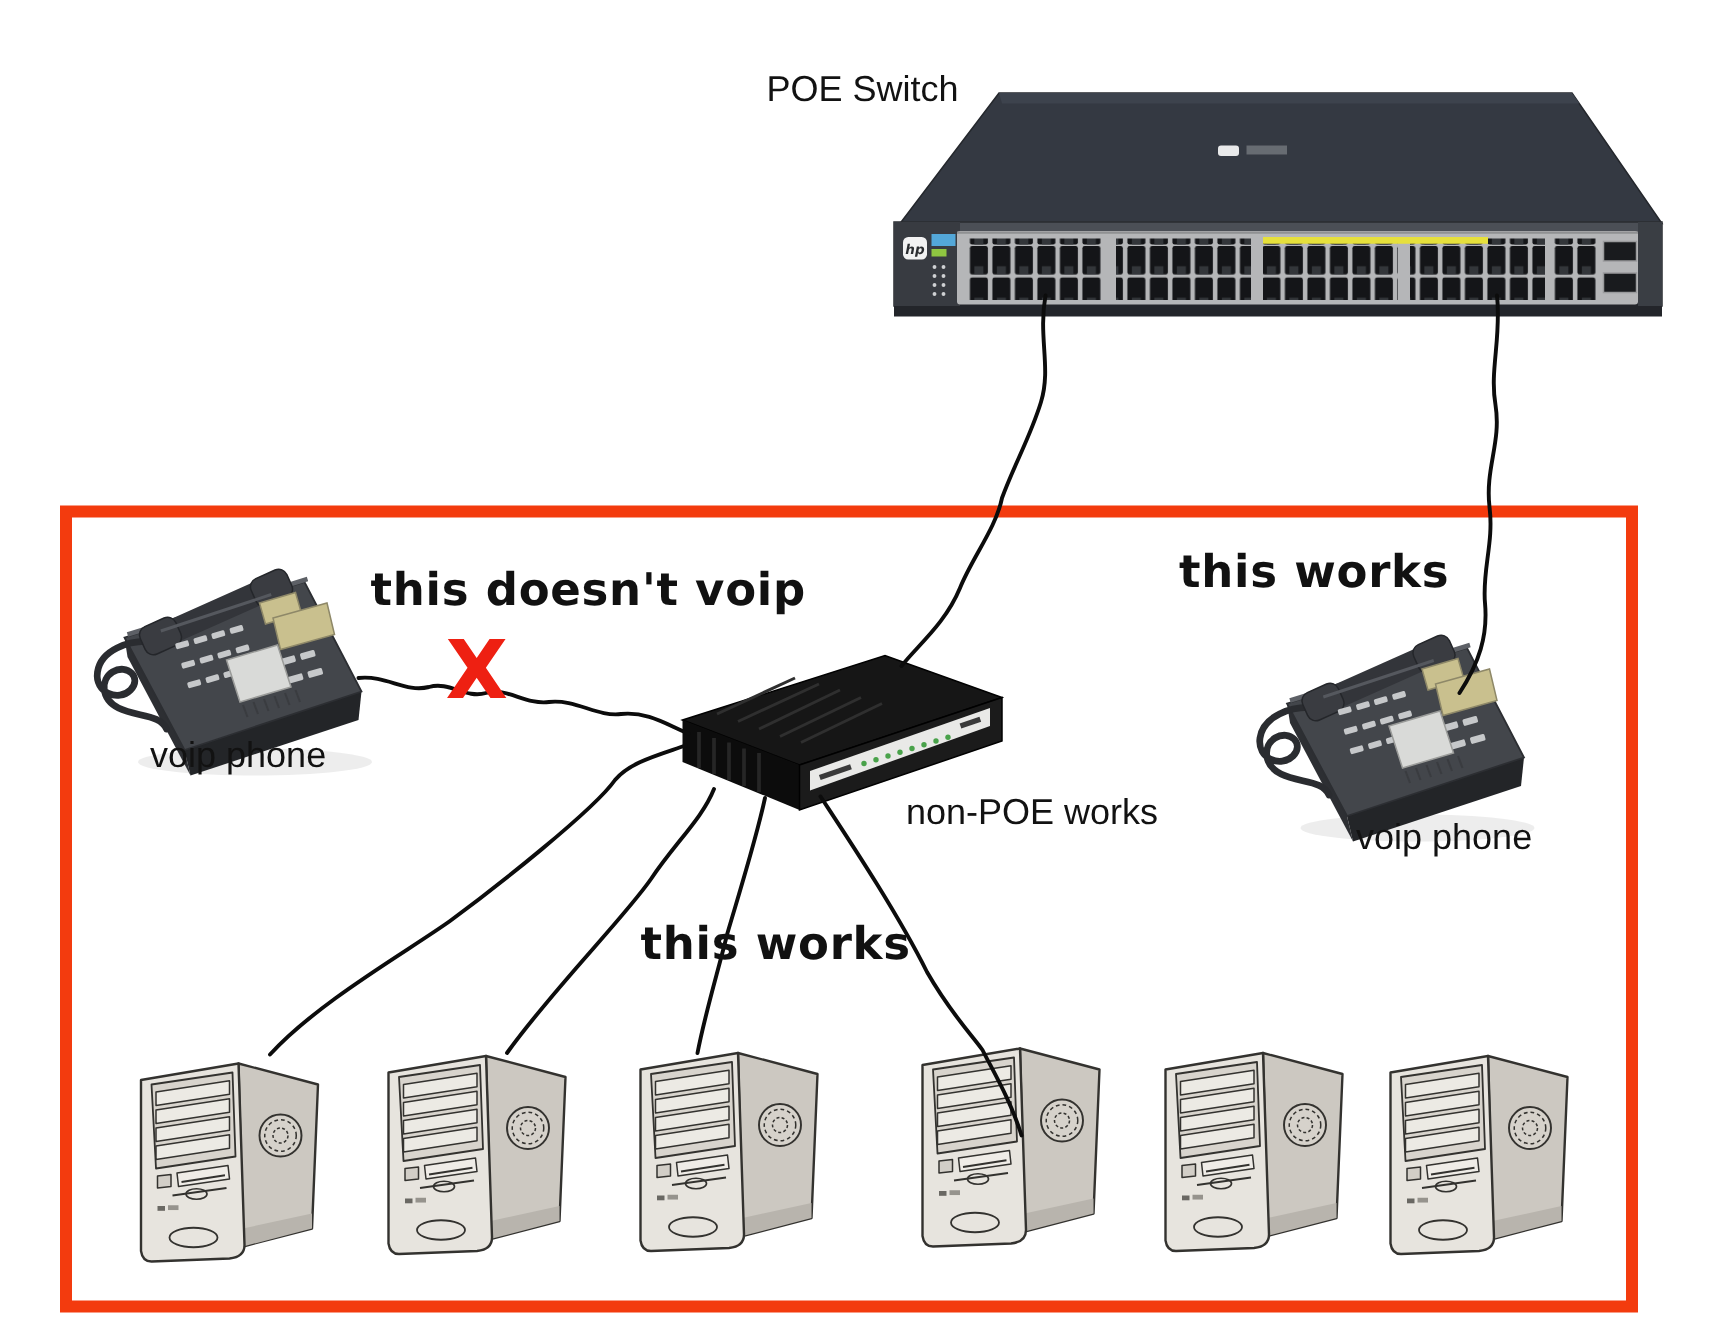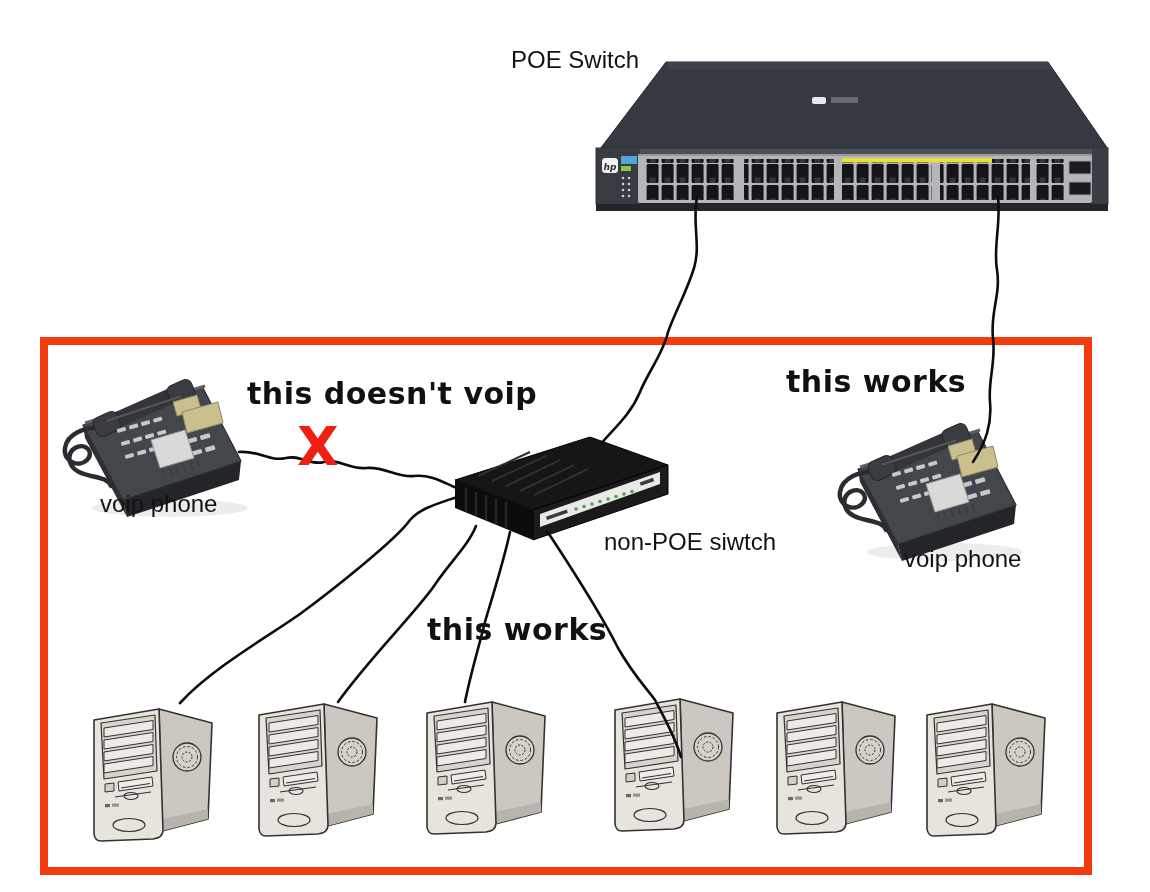--- a/index.html
+++ b/index.html
@@ -200,21 +200,21 @@
   </svg>
 
   <div class="abs label" style="left:511px; top:46px;">POE Switch</div>
 
   <div class="abs comic comic-lg" style="left:247px; top:376px;">this doesn't voip</div>
 
   <div id="x-mark">X</div>
 
   <div class="abs label" style="left:100px; top:490px;">voip phone</div>
 
-  <div class="abs label" style="left:604px; top:528px;">non-POE siwtch</div>
+  <div class="abs label" style="left:604px; top:528px;">non-POE works</div>
 
   <div class="abs comic comic-lg" style="left:786px; top:364px;">this works</div>
 
   <div class="abs label" style="left:904px; top:545px;">voip phone</div>
 
   <div class="abs comic comic-lg" style="left:427px; top:612px;">this works</div>
 
 </div>
 
 </body></html>

